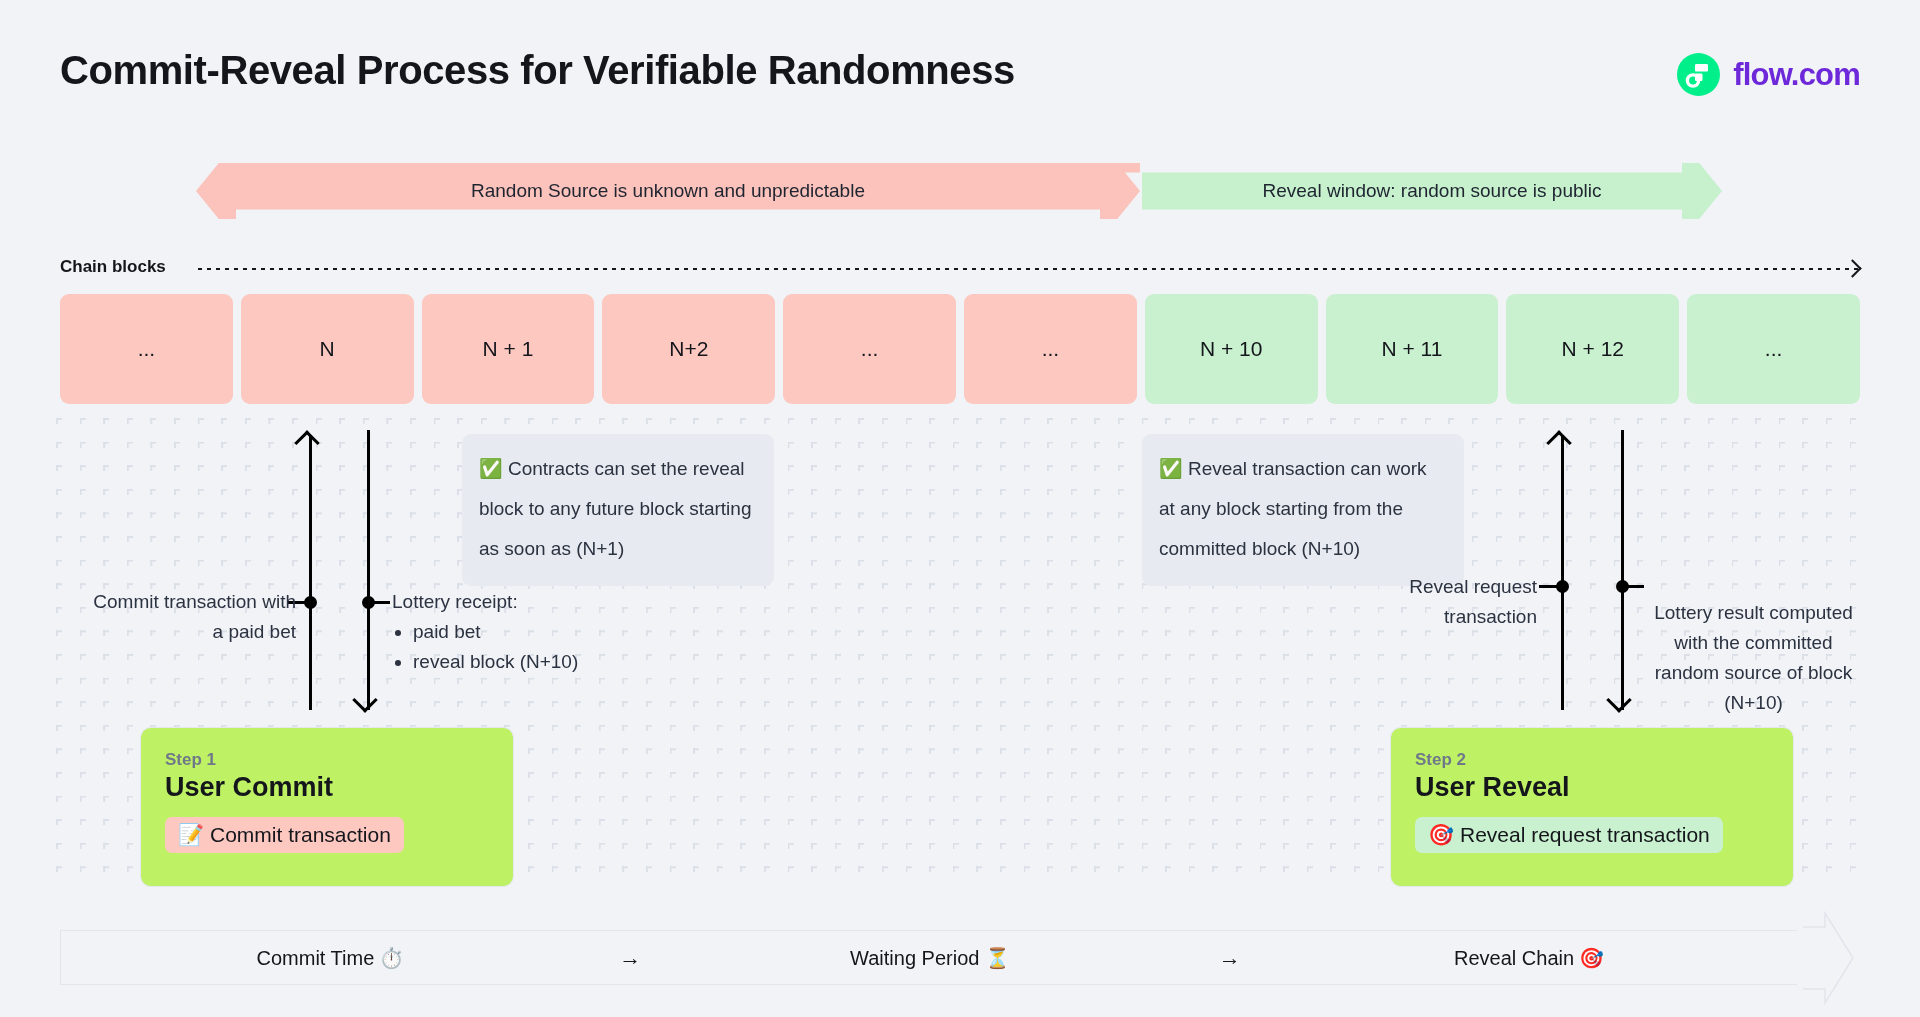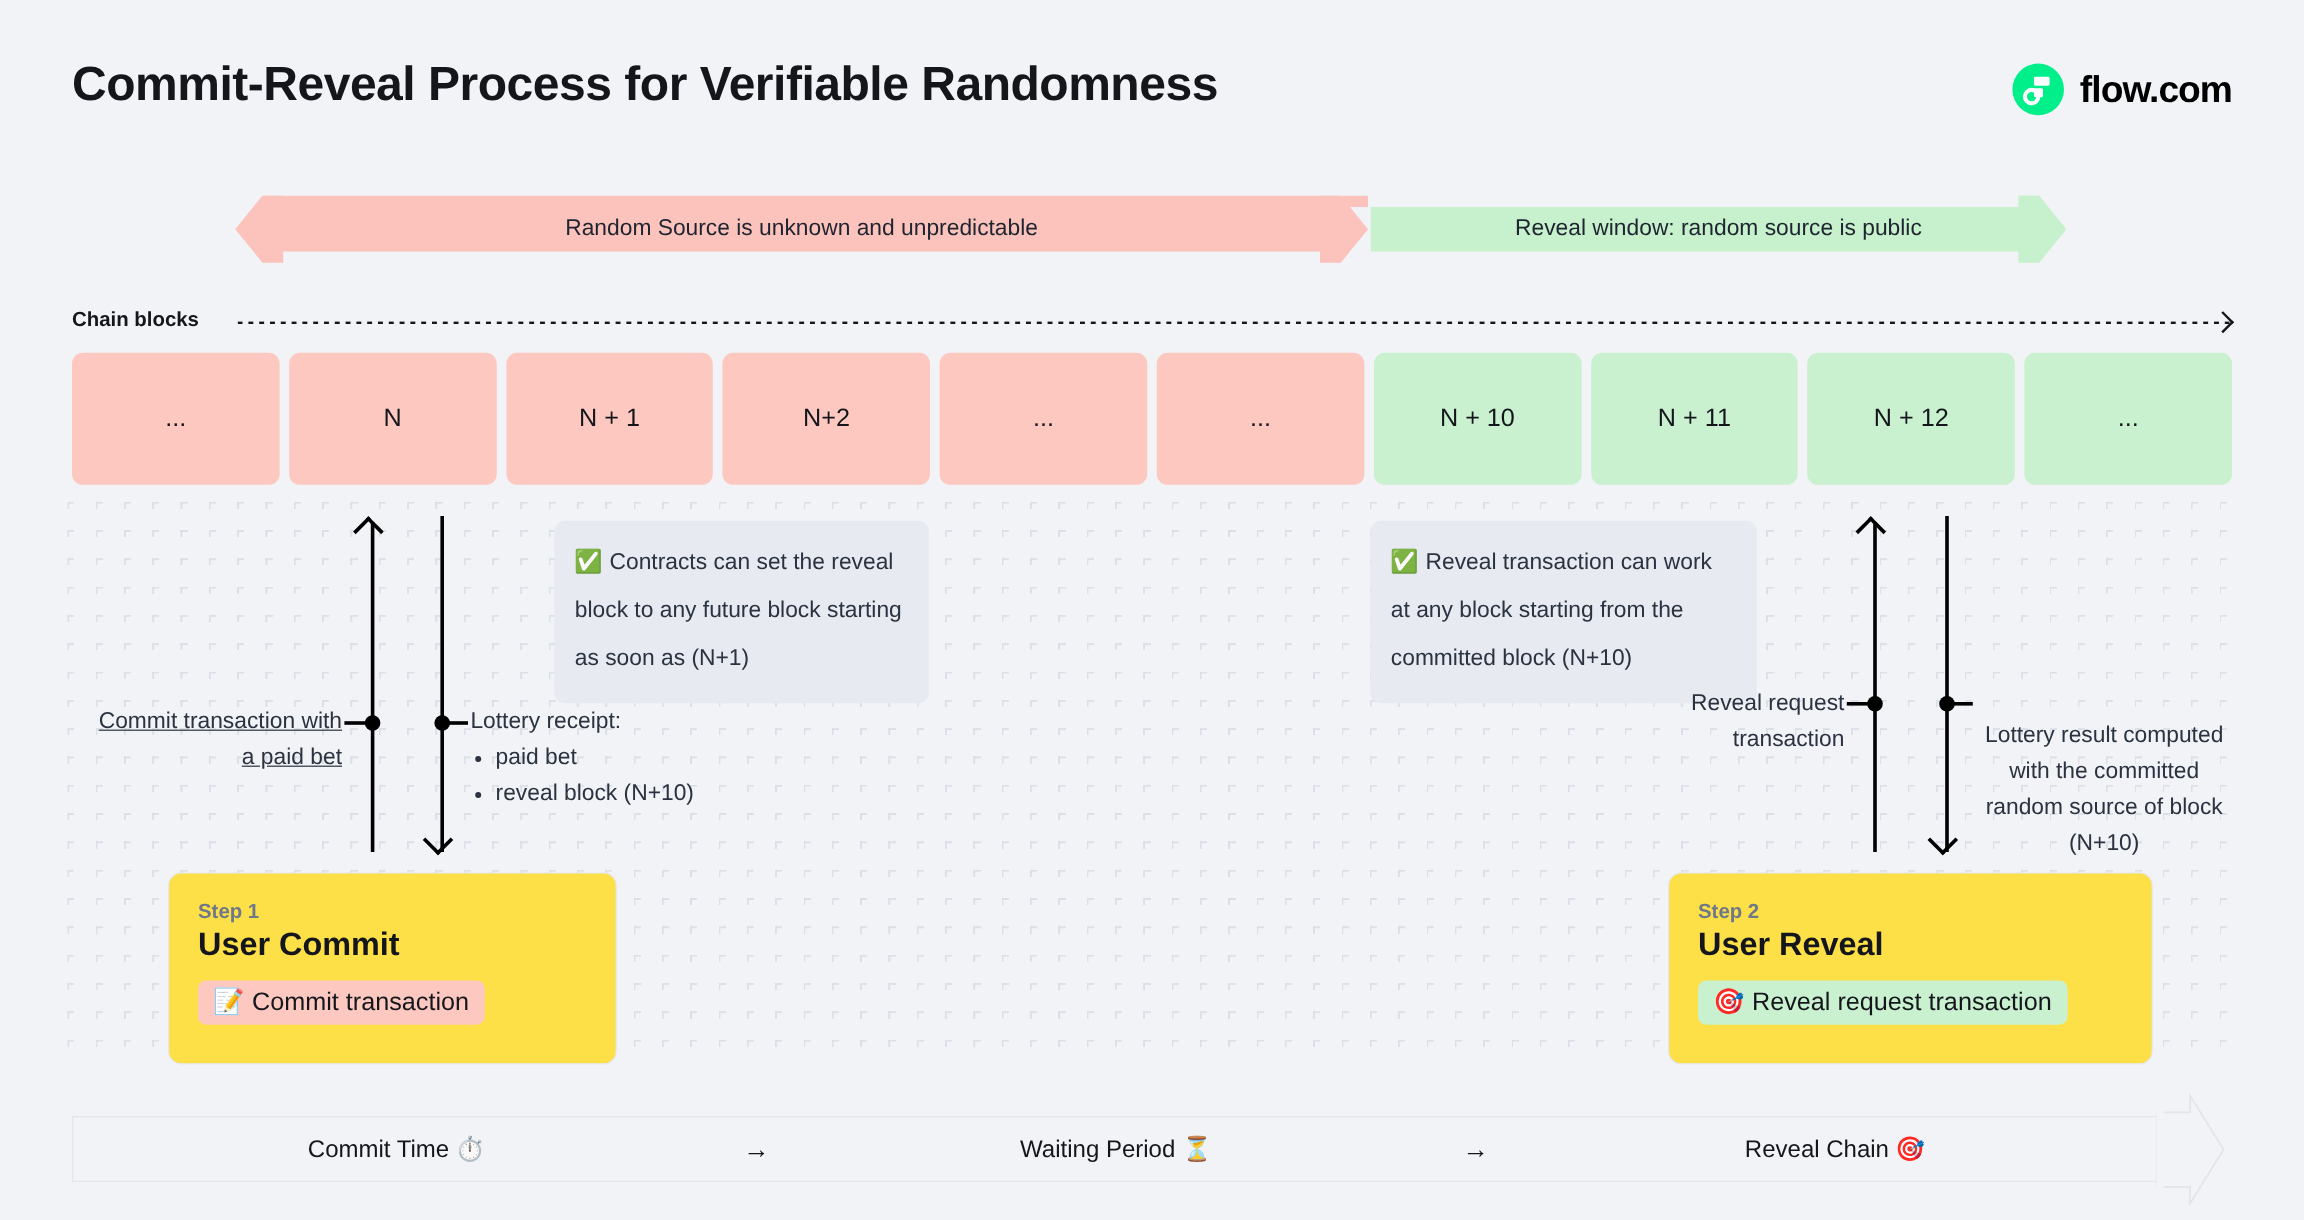--- a/index.html
+++ b/index.html
@@ -45,21 +45,21 @@
   }
   .brand {
     position: absolute; right: 60px; top: 53px;
     display: flex; align-items: center; gap: 13px;
   }
   .brand-mark {
     width: 43px; height: 43px; border-radius: 50%;
     background: #00ef8b; position: relative; flex: 0 0 auto;
   }
   .brand-name {
-    font-size: 31px; font-weight: 700; color: #000000; letter-spacing: -0.8px;
+    font-size: 31px; font-weight: 700; color: #6d28d9; letter-spacing: -0.8px;
   }
 
   
   .banner {
     position: absolute; height: 56px;
     display: flex; align-items: center; justify-content: center;
     font-size: 19px; color: #1e2430;
   }
   .banner span { position: relative; z-index: 2; }
   .banner.pink  { left: 196px; width: 944px; top: 163px; background: #fbc3bb;
@@ -123,21 +123,21 @@
   .axlabel {
     position: absolute; font-size: 19px; line-height: 30px; color: #2b3240;
   }
   .axlabel.r { text-align: right; }
   .axlabel ul { margin: 0; padding-left: 21px; }
   .axlabel li { margin: 0; }
 
   
   .card {
     position: absolute; top: 727px; width: 374px; height: 160px;
-    background: #fde047; border: 1px solid #e4e7ee; border-radius: 11px;
+    background: #bef264; border: 1px solid #e4e7ee; border-radius: 11px;
     padding: 22px 24px;
   }
   #card-1 { left: 140px; }
   #card-2 { left: 1390px; width: 404px; }
   .card-step {
     font-size: 17px; font-weight: 700; color: #6f7889; margin-bottom: 2px;
   }
   .card-title {
     font-size: 27px; font-weight: 700; color: #14161c; margin-bottom: 14px;
   }
@@ -210,21 +210,21 @@
   <div class="axis" style="left:309px; top:435px; height:275px;"></div>
   <div class="arrowhead up" style="left:298px; top:434px;"></div>
   <div class="node" style="left:304px; top:596px;"></div>
   <div class="stub" style="left:287px; top:601px; width:24px;"></div>
 
   <div class="axis" style="left:367px; top:430px; height:280px;"></div>
   <div class="arrowhead down" style="left:356px; top:691px;"></div>
   <div class="node" style="left:362px; top:596px;"></div>
   <div class="stub" style="left:368px; top:601px; width:22px;"></div>
 
-  <div class="axlabel r" style="left:80px; top:587px; width:205px;text-decoration:underline;">Commit transaction with a paid bet</div>
+  <div class="axlabel r" style="left:91px; top:587px; width:205px;">Commit transaction with a paid bet</div>
   <div class="axlabel" style="left:392px; top:587px; width:290px;">
     <div>Lottery receipt:</div>
     <ul>
       <li>paid bet</li>
       <li>reveal block (N+10)</li>
     </ul>
   </div>
 
   <div class="axis" style="left:1561px; top:435px; height:275px;"></div>
   <div class="arrowhead up" style="left:1550px; top:434px;"></div>

